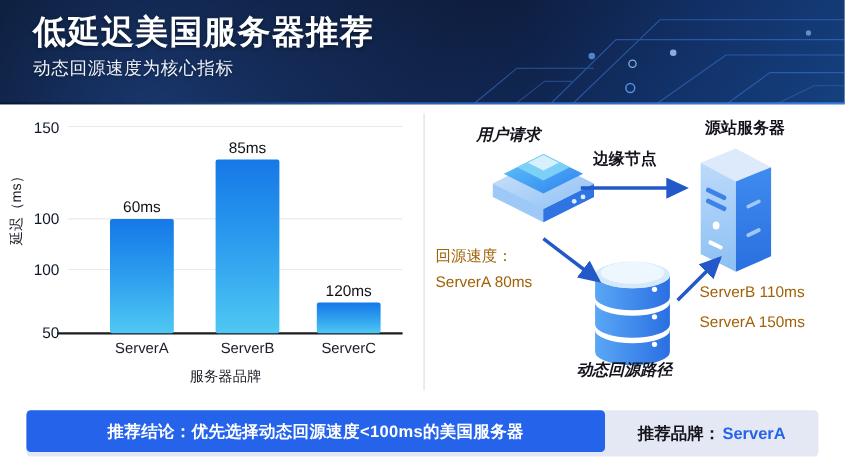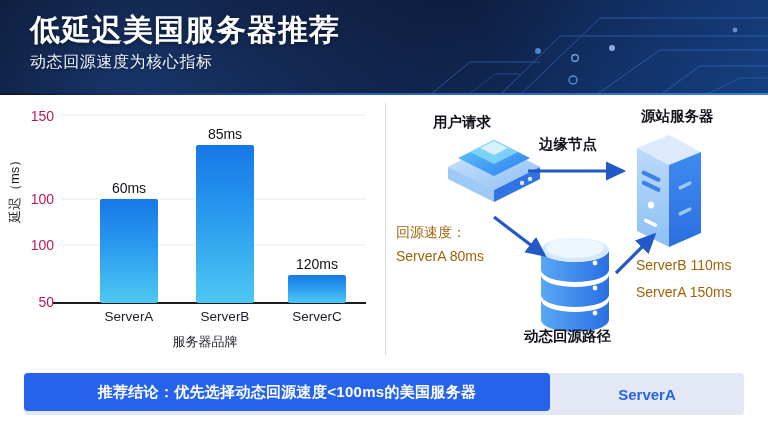--- a/index.html
+++ b/index.html
@@ -37,21 +37,21 @@
   .divider { position:absolute; left:385px; top:8px; width:1px; height:252px; background:#d7dde6; }
 
   
   .chart-panel { position:absolute; left:0; top:0; width:385px; height:268px; }
   .chart-svg { position:absolute; left:0; top:0; }
   .ylabel {
     position:absolute; left:6px; top:128px; width:110px;
     transform:rotate(-90deg); transform-origin:left top;
     font-size:13px; color:#1c1c28; white-space:nowrap;
   }
-  .ytick { position:absolute; font-size:14px; color:#be185d; text-align:right; width:40px; }
+  .ytick { position:absolute; font-size:14px; color:#0f172a; text-align:right; width:40px; }
   .xtick { position:absolute; font-size:13.5px; color:#1c1c28; text-align:center; width:90px; }
   .xaxis-title { position:absolute; top:238px; left:90px; width:230px; text-align:center;
     font-size:13px; color:#1c1c28; }
   .bar-label { position:absolute; font-size:14px; color:#111118; text-align:center; width:90px; }
 
   
   .diagram-panel { position:absolute; left:386px; top:0; width:382px; height:268px; }
   .diag-svg { position:absolute; left:0; top:0; }
   .dg-label { position:absolute; font-size:14.5px; color:#13131c; font-weight:bold; white-space:nowrap; }
   .dg-text  { position:absolute; font-size:14px; color:#a16207; white-space:nowrap; }
@@ -215,35 +215,36 @@
           <circle cx="209" cy="168" r="2.4" fill="#ffffff"></circle>
           <circle cx="209" cy="193" r="2.4" fill="#ffffff"></circle>
           <circle cx="209" cy="218" r="2.4" fill="#ffffff"></circle>
         </g>
 
         <line x1="142" y1="76" x2="237" y2="76" stroke="#2358c8" stroke-width="3.2" marker-end="url(#ah)"></line>
         <line x1="108" y1="122" x2="158" y2="160" stroke="#2358c8" stroke-width="3.2" marker-end="url(#ah)"></line>
         <line x1="230" y1="178" x2="268" y2="140" stroke="#2358c8" stroke-width="3.2" marker-end="url(#ah)"></line>
       </svg>
 
-      <div class="dg-label" style="left:47px;  top:18px;">用户请求</div>
+      <div class="dg-label" style="left:47px;  top:18px;font-style:italic;">用户请求</div>
       <div class="dg-label" style="left:153px; top:40px;">边缘节点</div>
       <div class="dg-label" style="left:255px; top:12px;">源站服务器</div>
-      <div class="dg-label" style="left:138px; top:232px;">动态回源路径</div>
+      <div class="dg-label" style="left:138px; top:232px;font-style:italic;">动态回源路径</div>
 
       <div class="dg-text" style="left:10px; top:129px;">回源速度：</div>
       <div class="dg-text" style="left:10px; top:153px;text-align:right;">ServerA 80ms</div>
       <div class="dg-text" style="left:250px; top:162px;">ServerB 110ms</div>
       <div class="dg-text" style="left:250px; top:189px;">ServerA 150ms</div>
     </div>
   </div>
 
   <div class="footer-strip">
     <div class="footer-bg"></div>
     <div class="footer-blue">
       <span>推荐结论：优先选择动态回源速度&lt;100ms的美国服务器</span>
     </div>
     <div class="footer-right">
+      <span class="lbl">推荐品牌：</span>
       <span class="val">ServerA</span>
     </div>
   </div>
 
 </div>
 
 </body></html>

